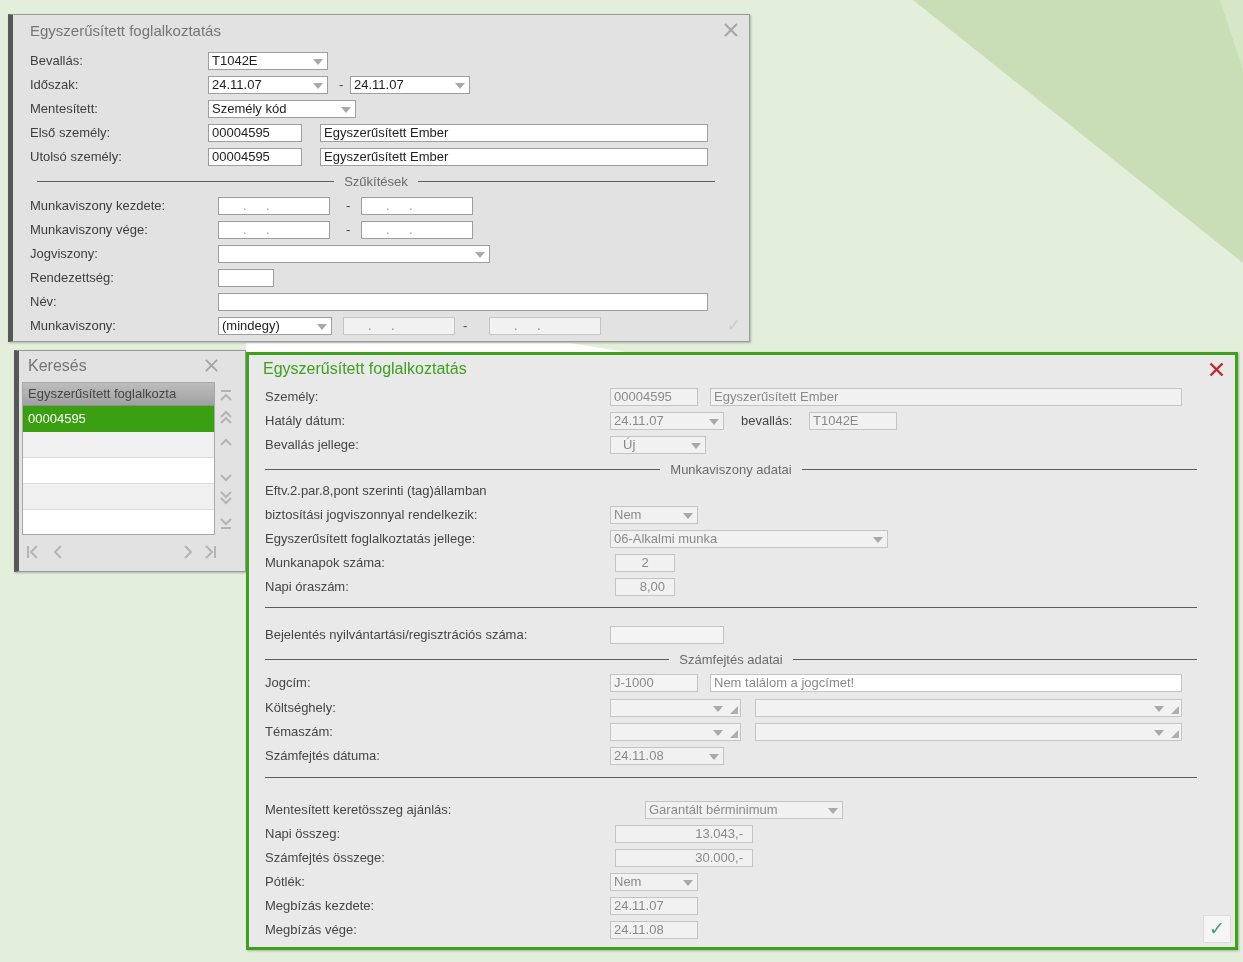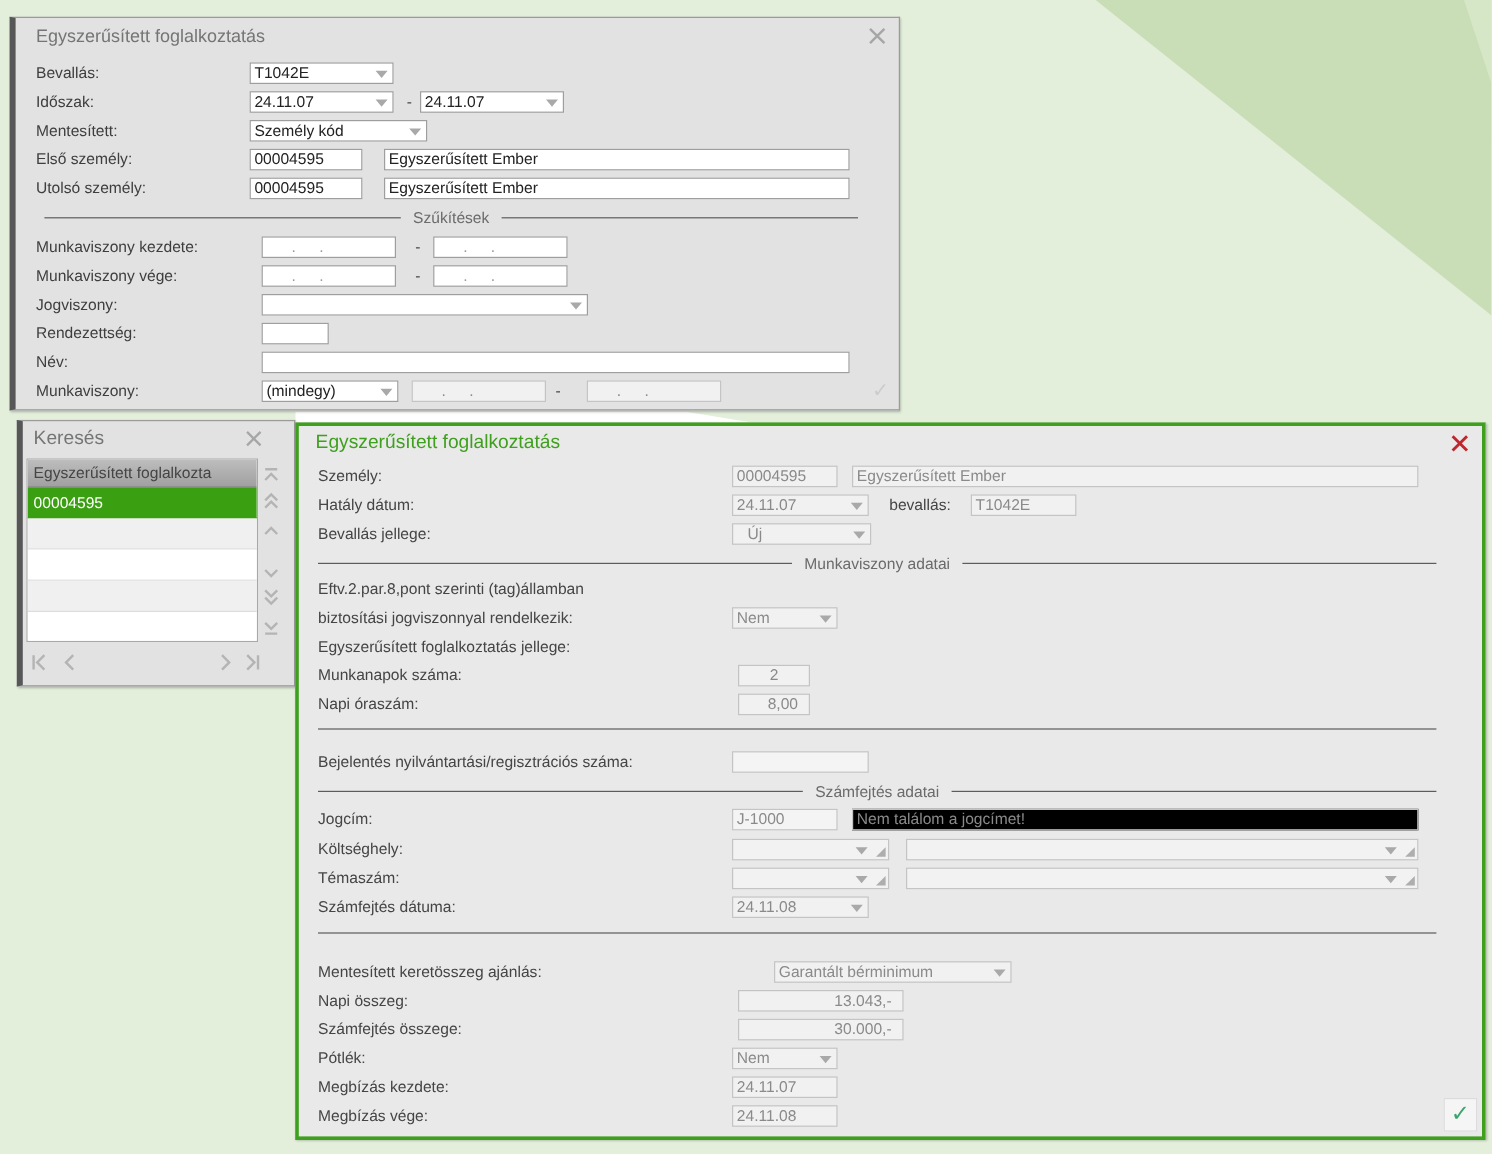--- a/index.html
+++ b/index.html
@@ -233,60 +233,64 @@
 
   <div class="lbl" style="left:16px;top:57px;">Hatály dátum:</div>
   <div class="fld gray combo" style="left:361px;top:57px;width:114px;">
     <span>24.11.07</span>
     <span class="dd"></span>
   </div>
   <div class="lbl" style="left:492px;top:57px;">bevallás:</div>
   <div class="fld gray" style="left:560px;top:57px;width:88px;">T1042E</div>
 
   <div class="lbl" style="left:16px;top:81px;">Bevallás jellege:</div>
-  <div class="fld gray combo" style="left:361px;top:81px;width:116px;padding-left:12px;">
+  <div class="fld gray combo" style="left:361px;top:81px;width:96px;padding-left:12px;">
     <span>Új</span>
     <span class="dd"></span>
   </div>
 
   <div class="sep" style="left:16px;top:105px;width:932px;">
     <span class="line"></span>
       <span class="txt">Munkaviszony adatai</span>
       <span class="line"></span>
   </div>
 
   <div class="lbl" style="left:16px;top:127px;">Eftv.2.par.8,pont szerinti (tag)államban</div>
   <div class="lbl" style="left:16px;top:151px;">biztosítási jogviszonnyal rendelkezik:</div>
   <div class="fld gray combo" style="left:361px;top:151px;width:88px;">
     <span>Nem</span>
     <span class="dd"></span>
   </div>
 
   <div class="lbl" style="left:16px;top:175px;">Egyszerűsített foglalkoztatás jellege:</div>
+  <div class="fld gray combo" style="left:361px;top:175px;width:278px;">
+    <span>06-Alkalmi munka</span>
+    <span class="dd"></span>
+  </div>
 
   <div class="lbl" style="left:16px;top:199px;">Munkanapok száma:</div>
   <div class="fld gray num-c" style="left:366px;top:199px;width:60px;">2</div>
 
   <div class="lbl" style="left:16px;top:223px;">Napi óraszám:</div>
   <div class="fld gray num-r" style="left:366px;top:223px;width:60px;">8,00</div>
 
   <div class="hr" style="left:16px;top:252px;width:932px;"></div>
 
   <div class="lbl" style="left:16px;top:271px;">Bejelentés nyilvántartási/regisztrációs száma:</div>
   <div class="fld gray" style="left:361px;top:271px;width:114px;background:#f4f4f4;"></div>
 
   <div class="sep" style="left:16px;top:295px;width:932px;">
     <span class="line"></span>
       <span class="txt">Számfejtés adatai</span>
       <span class="line"></span>
   </div>
 
   <div class="lbl" style="left:16px;top:319px;">Jogcím:</div>
   <div class="fld gray" style="left:361px;top:319px;width:88px;background:#f4f4f4;">J-1000</div>
-  <div class="fld gray" style="left:461px;top:319px;width:472px;background:#000000;">Nem találom a jogcímet!</div>
+  <div class="fld gray" style="left:461px;top:319px;width:472px;background:#ffffff;">Nem találom a jogcímet!</div>
 
   <div class="lbl" style="left:16px;top:344px;">Költséghely:</div>
   <div class="fld gray combo" style="left:361px;top:344px;width:131px;background:#f2f2f2;">
     <span class="dd" style="right:17px;"></span>
     <span class="corner"></span>
   </div>
   <div class="fld gray combo" style="left:506px;top:344px;width:427px;background:#f2f2f2;">
     <span class="dd" style="right:17px;"></span>
     <span class="corner"></span>
   </div>

